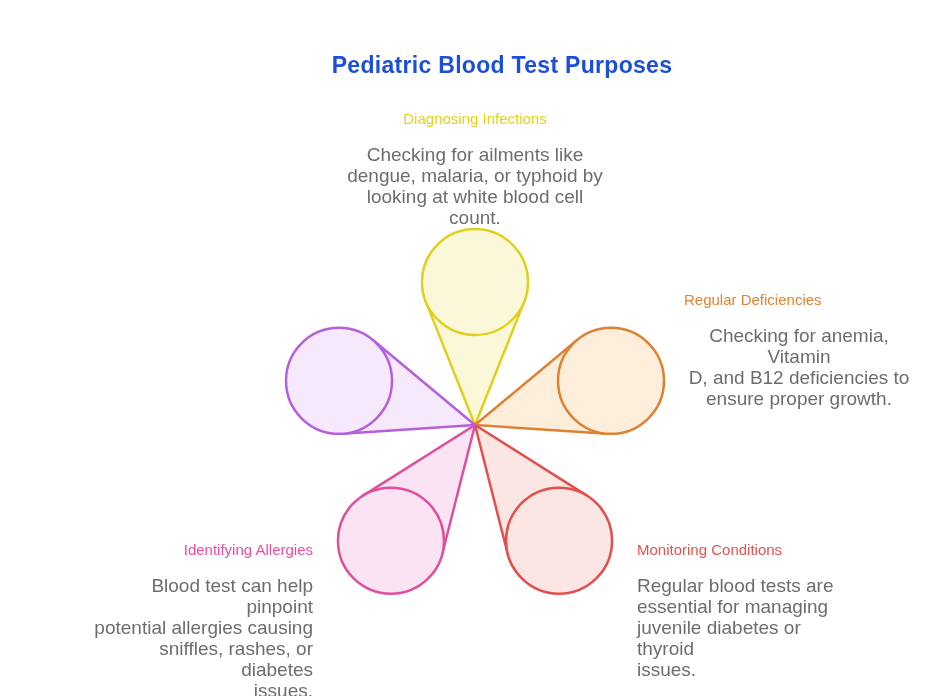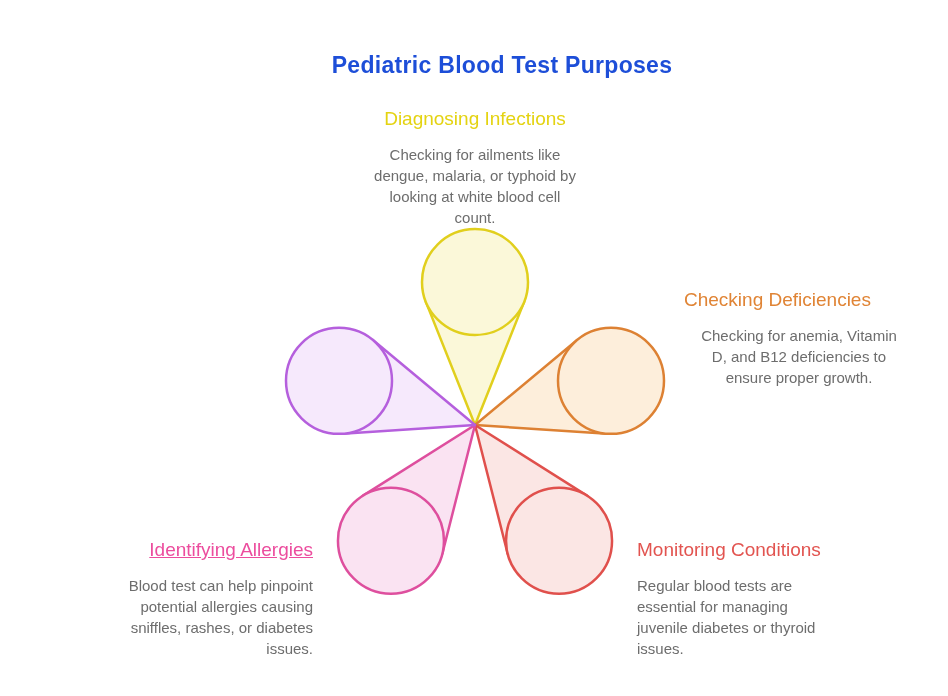--- a/index.html
+++ b/index.html
@@ -28,27 +28,27 @@
   }
   .flower-svg {
     position: absolute;
     left: 0;
     top: 0;
   }
   .petal-text {
     position: absolute;
   }
   .petal-heading {
-    font-size: 19px;
+    font-size: 15px;
     font-weight: 500;
     line-height: 24px;
   }
   .petal-desc {
     margin-top: 13px;
-    font-size: 15px;
+    font-size: 19px;
     line-height: 21px;
     color: #6d6d6d;
     white-space: pre-line;
   }
   .align-center { text-align: center; }
   .align-left   { text-align: left; }
   .align-right  { text-align: right; }
 
   #block-top {
     left: 475px;
@@ -99,36 +99,36 @@
 
   <div class="petal-text align-center" id="block-top">
     <div class="petal-heading" style="color: rgb(228, 211, 17);">Diagnosing Infections</div>
     <div class="petal-desc" style="color: rgb(109, 109, 109);">Checking for ailments like
 dengue, malaria, or typhoid by
 looking at white blood cell
 count.</div>
   </div>
 
   <div class="petal-text align-left" id="block-right">
-    <div class="petal-heading" style="color: rgb(224, 132, 53);">Checking Deficiencies</div>
+    <div class="petal-heading" style="color: rgb(224, 132, 53);">Regular Deficiencies</div>
     <div class="petal-desc" style="color: rgb(109, 109, 109); text-align: center;">Checking for anemia, Vitamin
 D, and B12 deficiencies to
 ensure proper growth.</div>
   </div>
 
   <div class="petal-text align-left" id="block-bottom-right">
     <div class="petal-heading" style="color: rgb(226, 84, 80);">Monitoring Conditions</div>
     <div class="petal-desc" style="color: rgb(109, 109, 109);">Regular blood tests are
 essential for managing
 juvenile diabetes or thyroid
 issues.</div>
   </div>
 
   <div class="petal-text align-right" id="block-bottom-left">
-    <div class="petal-heading" style="color: rgb(236, 77, 158); text-decoration: underline;">Identifying Allergies</div>
+    <div class="petal-heading" style="color: rgb(236, 77, 158);">Identifying Allergies</div>
     <div class="petal-desc" style="color: rgb(109, 109, 109);">Blood test can help pinpoint
 potential allergies causing
 sniffles, rashes, or diabetes
 issues.</div>
   </div>
 
 
 </div>
 
 </body></html>

